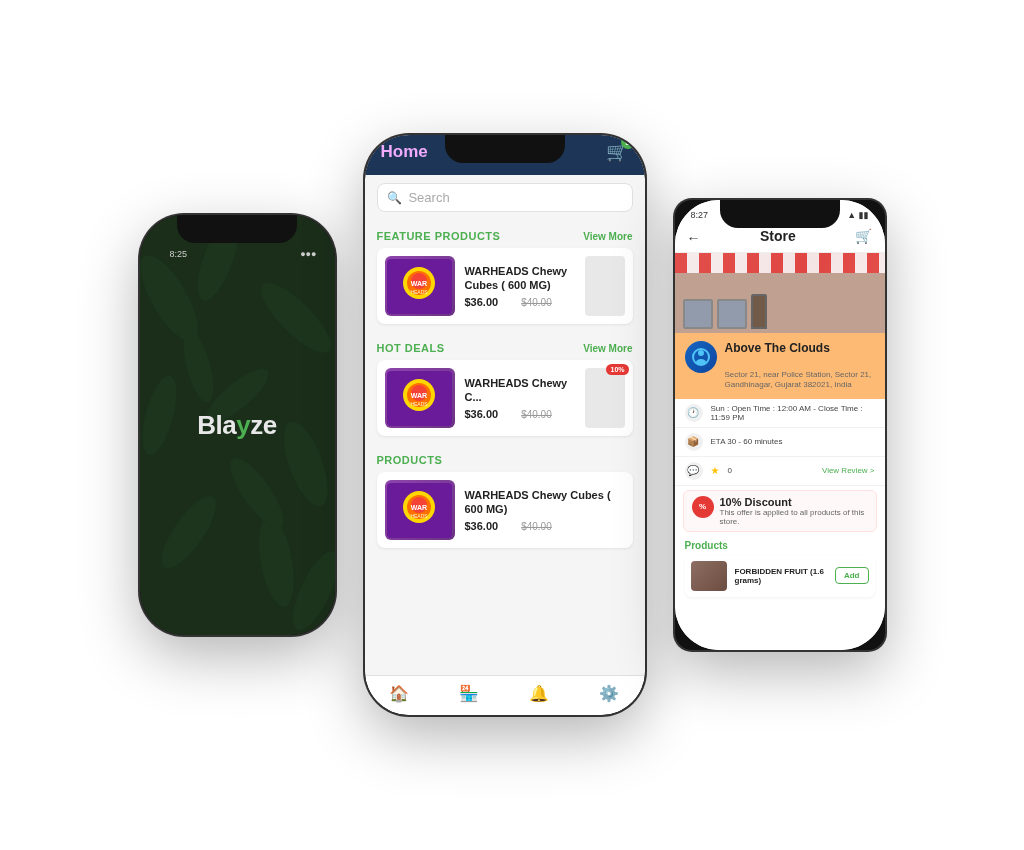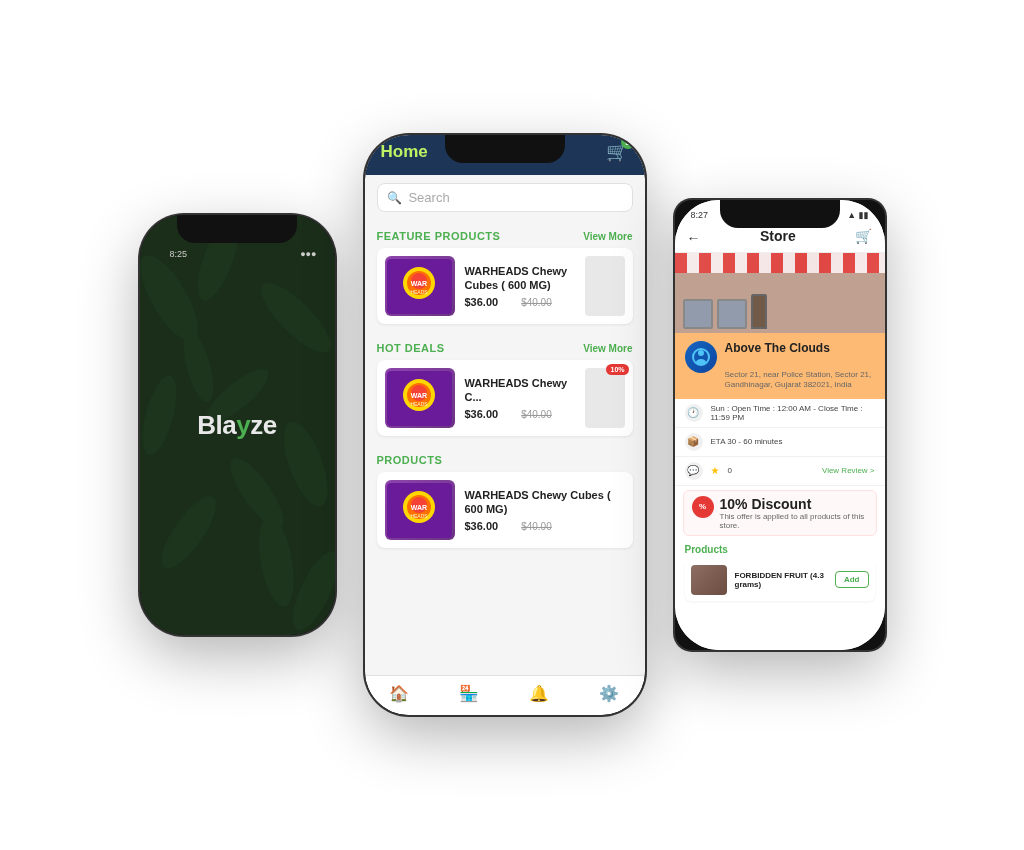--- a/index.html
+++ b/index.html
@@ -117,21 +117,21 @@
     }
     .center-header {
       background: #1d3557;
       padding: 6px 16px 12px;
       display: flex;
       justify-content: space-between;
       align-items: center;
       flex-shrink: 0;
     }
     .center-header-title {
-      color: #bef264;
+      color: #f0abfc;
       font-size: 17px;
       font-weight: 600;
     }
     .cart-icon-wrapper {
       position: relative;
     }
     .cart-badge {
       position: absolute;
       top: -6px; right: -6px;
       background: #4caf50;
@@ -436,21 +436,21 @@
       flex-shrink: 0;
       display: flex;
       align-items: center;
       justify-content: center;
       font-size: 8px;
       color: white;
       font-weight: 700;
     }
     .discount-text-area {}
     .discount-title {
-      font-size: 14px;
+      font-size: 11px;
       font-weight: 700;
       color: #222;
     }
     .discount-desc {
       font-size: 8px;
       color: #666;
     }
 
     .products-section {
       padding: 4px 10px;
@@ -731,21 +731,21 @@
             <div class="discount-desc">This offer is applied to all products of this store.</div>
           </div>
         </div>
 
         <div class="products-section">
           <div class="products-label">Products</div>
           <div class="product-row-small">
             <div class="product-thumb">
               <div class="product-thumb-img"></div>
             </div>
-            <span class="product-row-name">FORBIDDEN FRUIT (4.3 grams)</span>
+            <span class="product-row-name">FORBIDDEN FRUIT (1.6 grams)</span>
             <button class="add-btn">Add</button>
           </div>
         </div>
       </div>
 
     </div>
   </div>
 
 </div>
 

